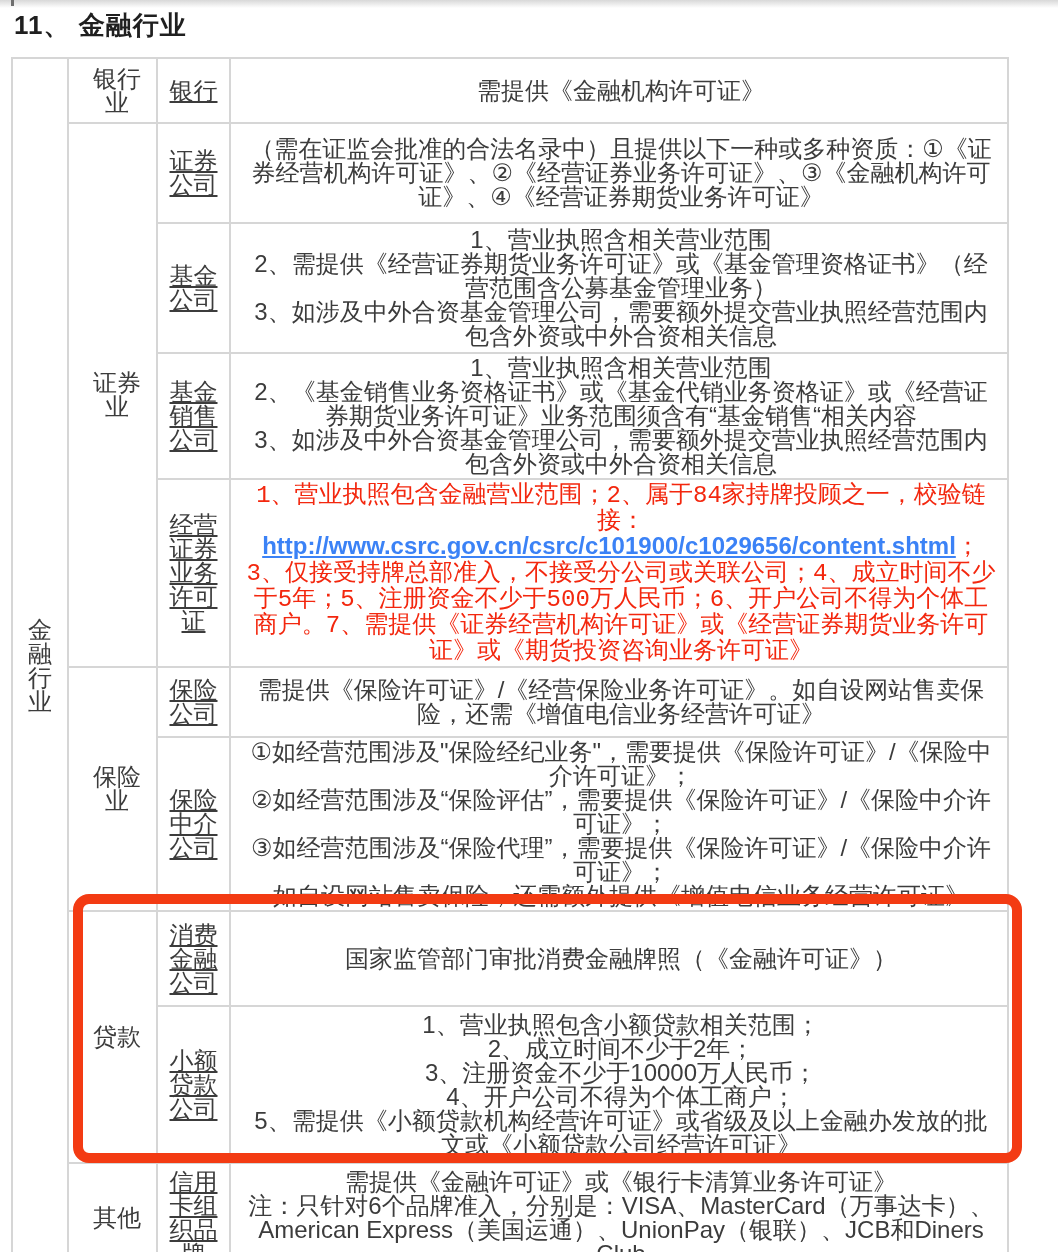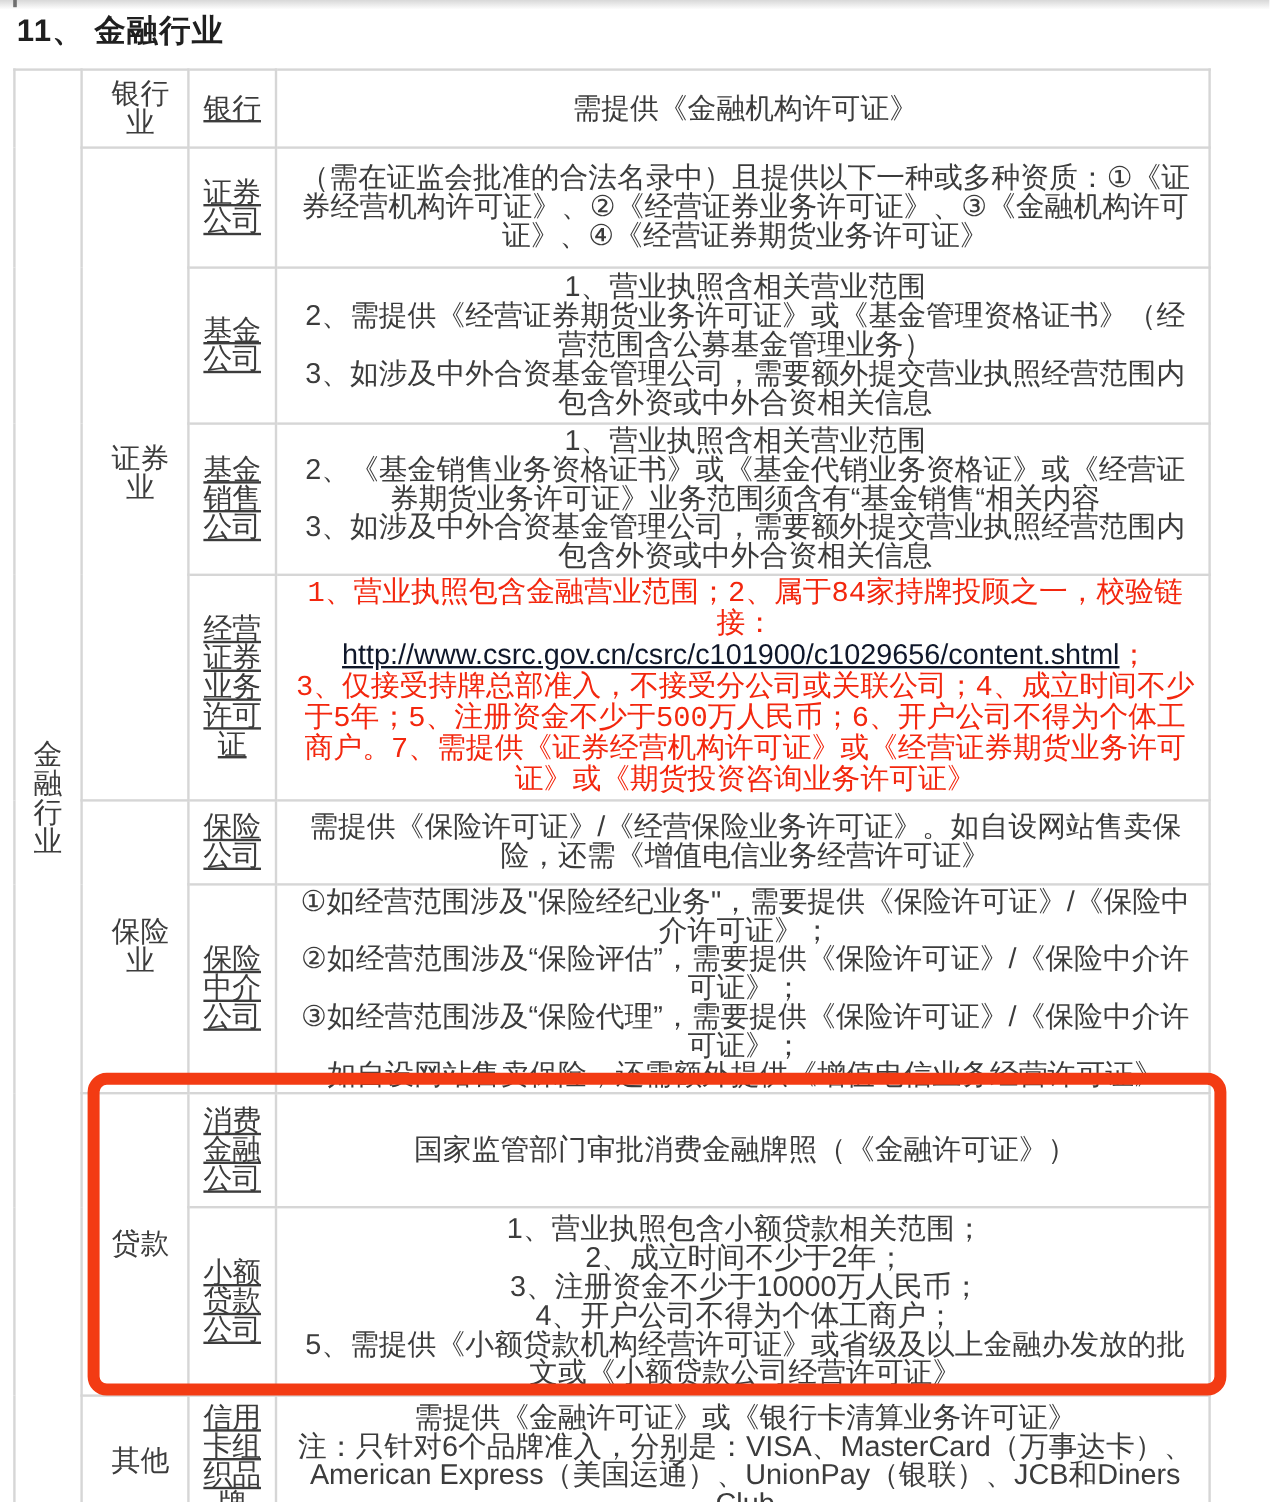--- a/index.html
+++ b/index.html
@@ -27,21 +27,21 @@
     border:2px solid #d6d6d6;
     font-size:24px; line-height:24px;
     vertical-align:middle; text-align:center;
     overflow:hidden;
   }
   .c1 { padding:0 14px; }
   .c2 { padding:0 6px 0 15px; }
   .c3 { padding:0 10px;text-decoration:underline; }
   .c4 { padding:2px 8px 2px 12px; white-space:pre-wrap; }
   .red-text { color:#f3270e;font-family:Liberation Mono, monospace; }
-  .link { color:#0f172a; text-decoration:underline; white-space:nowrap; cursor:pointer; }
+  .link { color:#3b82f6; text-decoration:underline; white-space:nowrap; cursor:pointer;font-weight:bold; }
   .red-box {
     position:absolute; left:73px; top:894px; width:949px; height:269px;
     border:10px solid #f33b13; border-radius:16px;
     box-sizing:border-box; pointer-events:none; z-index:5;
   }
 </style>
 </head>
 <body>
 
 <div class="top-strip"></div>

